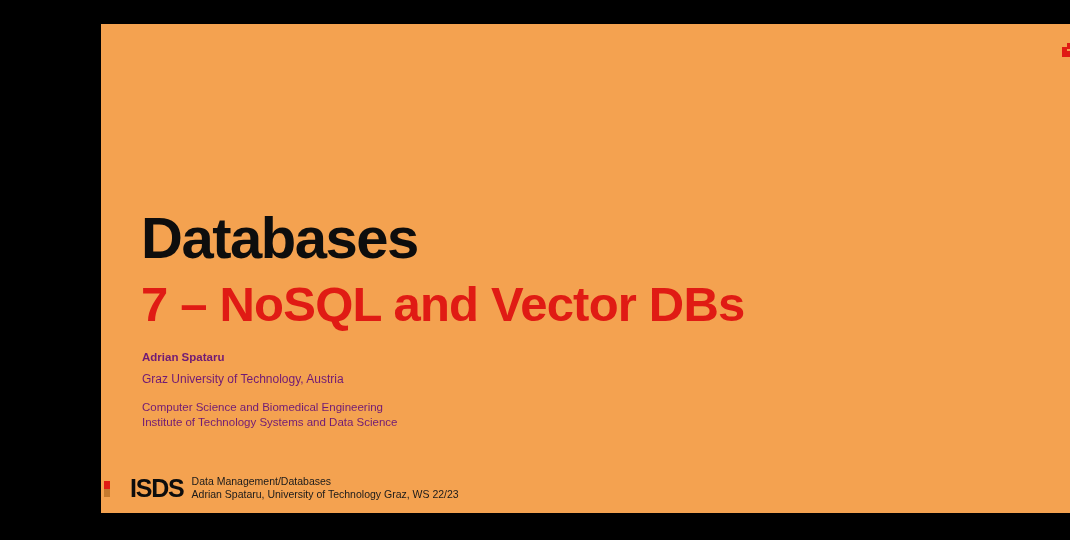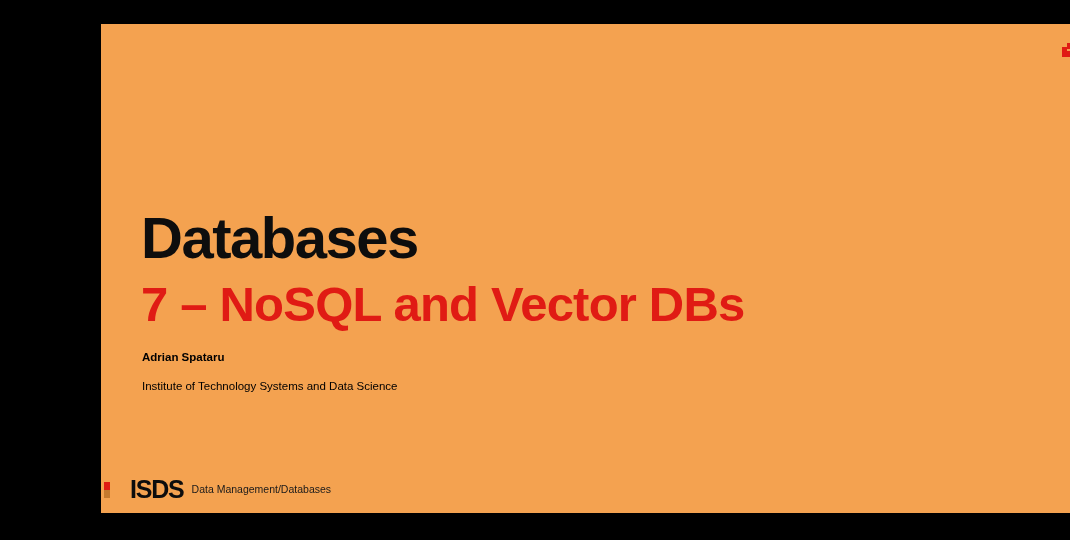--- a/index.html
+++ b/index.html
@@ -101,21 +101,21 @@
     letter-spacing: -0.8px;
     line-height: 1.05;
     margin: 10px 0 0 0;
   }
 
   
   #author-block {
     position: absolute;
     left: 41px;
     top: 326px;
-    color: #000000;
+    color: #701a75;
   }
   #author-name {
     font-size: 11.5px;
     font-weight: bold;
     line-height: 1.35;
   }
   #author-affil {
     font-size: 12px;
     line-height: 1.35;
     margin-top: 5px;
@@ -196,34 +196,37 @@
       </div>
     </div>
 
     <div id="title-block">
       <h1 id="slide-title">Databases</h1>
       <h2 id="slide-subtitle">7 – NoSQL and Vector DBs</h2>
     </div>
 
     <div id="author-block">
       <div id="author-name">Adrian Spataru</div>
+      <div id="author-affil">Graz University of Technology, Austria</div>
       <div id="author-dept">
+        <div>Computer Science and Biomedical Engineering</div>
         <div>Institute of Technology Systems and Data Science</div>
       </div>
     </div>
 
     <div id="footer">
       <div id="isds-logo">
         <div id="isds-mark">
           <i class="red"></i>
           <i class="blank"></i>
           <i class="dark"></i>
           <i class="blank"></i>
         </div>
         <span id="isds-word">ISDS</span>
       </div>
       <div id="footer-text">
         <div>Data Management/Databases</div>
+        <div>Adrian Spataru, University of Technology Graz, WS 22/23</div>
       </div>
     </div>
 
   </div>
 </div>
 
 </body></html>

